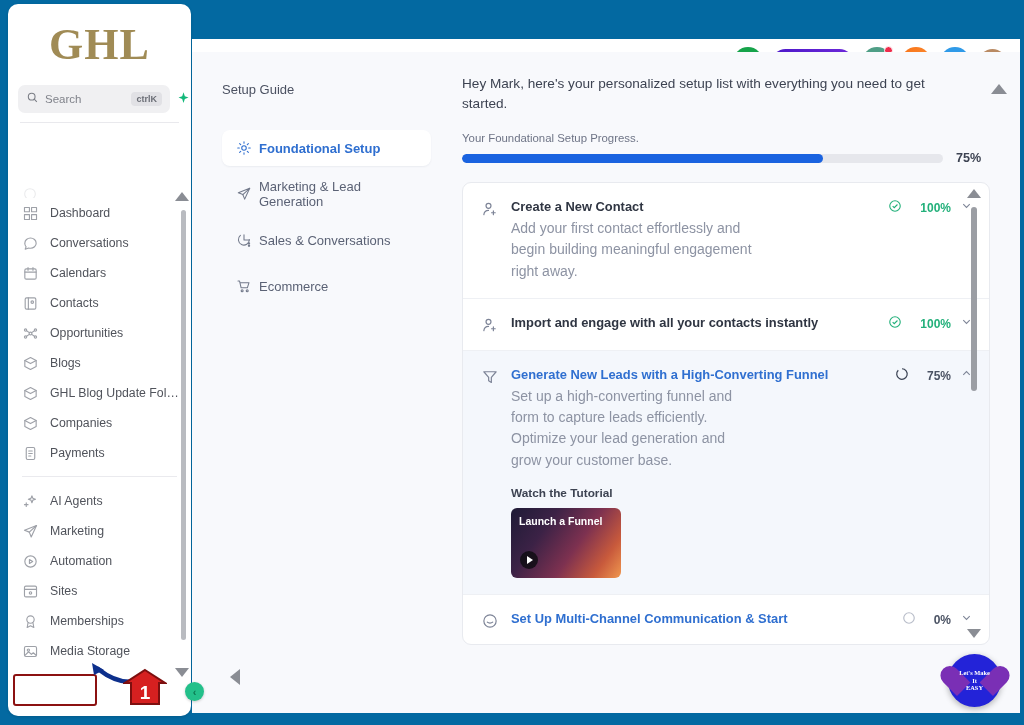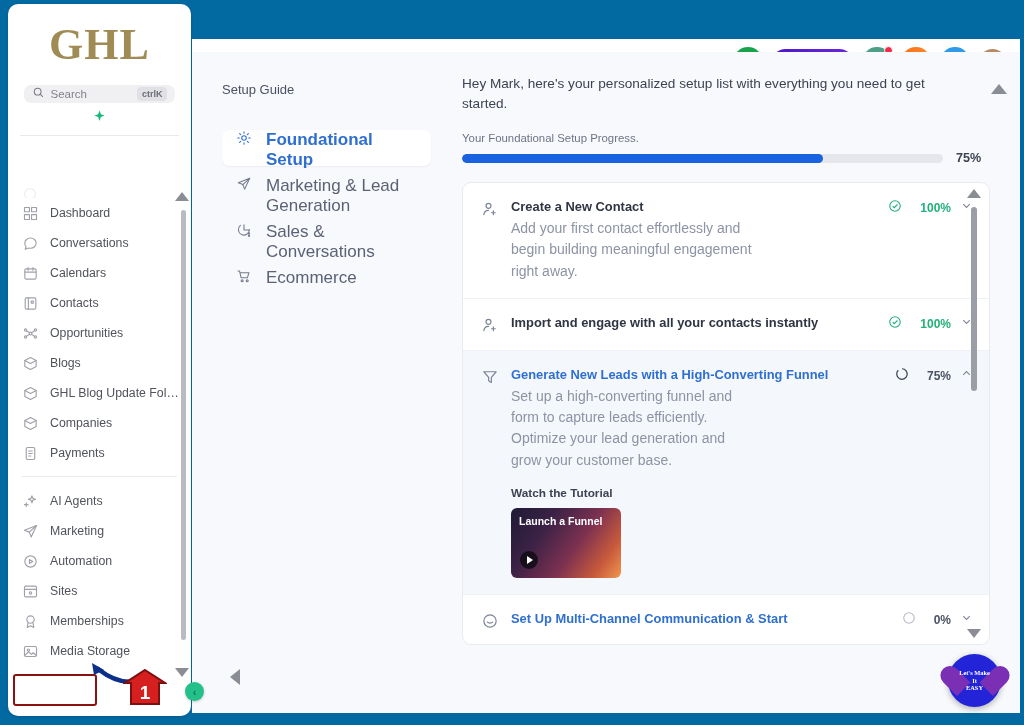--- a/index.html
+++ b/index.html
@@ -47,21 +47,21 @@
     display: flex; align-items: center; justify-content: center;
     flex: 0 0 auto;
   }
   .acct-txt { flex: 1; min-width: 0; }
   .acct-name { font-size: 10.5px; font-weight: 700; color: #2d2f34; line-height: 1.25; }
   .acct-sub  { font-size: 10px; color: #8b8e96; line-height: 1.25; }
   .acct-chev { color: #9a9ca3; font-size: 10px; line-height: 1; }
 
   .searchrow {
     margin: 9px 10px 0 10px;
-    display: flex; align-items: center; gap: 6px; flex-direction: column;
+    display: flex; align-items: center; gap: 6px;
   }
   .searchbox {
     flex: 1;
     background: #f0f0f2; border-radius: 7px;
     height: 28px; display: flex; align-items: center;
     padding: 0 8px; gap: 6px;
   }
   .searchbox .ph { font-size: 11.5px; color: #80838b; flex: 1; }
   .kbd {
     font-size: 9px; font-weight: 700; color: #6b6e76;
@@ -144,24 +144,24 @@
     position: absolute; left: 192px; top: 52px; right: 4px; bottom: 12px;
     background: #f8f9fc;
     overflow: hidden;
   }
   #setup-nav {
     position: absolute; left: 0; top: 0; width: 255px; bottom: 0;
     padding: 30px 16px 0 30px;
   }
   .sg-title { font-size: 13px; color: #4b5161; font-weight: 500; margin-bottom: 33px; }
   .sgitem {
-    display: flex; align-items: flex-start; gap: 14px;
+    display: flex; align-items: center; gap: 7px;
     height: 36px; padding: 0 10px 0 14px;
     border-radius: 8px; margin-bottom: 10px;
-    font-size: 17px; color: #5b6275; cursor: pointer;
+    font-size: 13px; color: #5b6275; cursor: pointer;
   }
   .sgitem.active {
     background: #ffffff; color: #2f6fd0; font-weight: 700;
     box-shadow: 0 1px 2px rgba(20,30,60,.06);
   }
   .sgitem .ic { width: 16px; height: 16px; flex: 0 0 16px; color: #737a8b; }
   .sgitem.active .ic { color: #2f6fd0; }
   .sgitem .ic svg { display:block; width:16px; height:16px; }
 
   #main {

